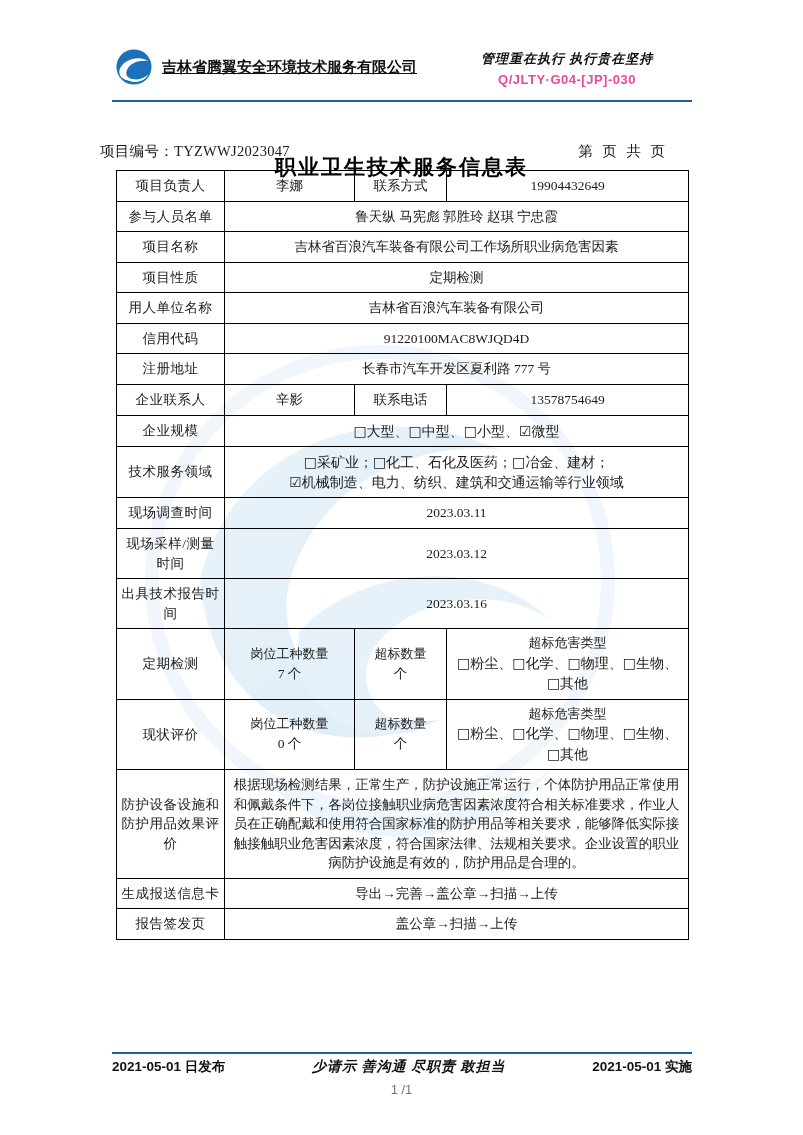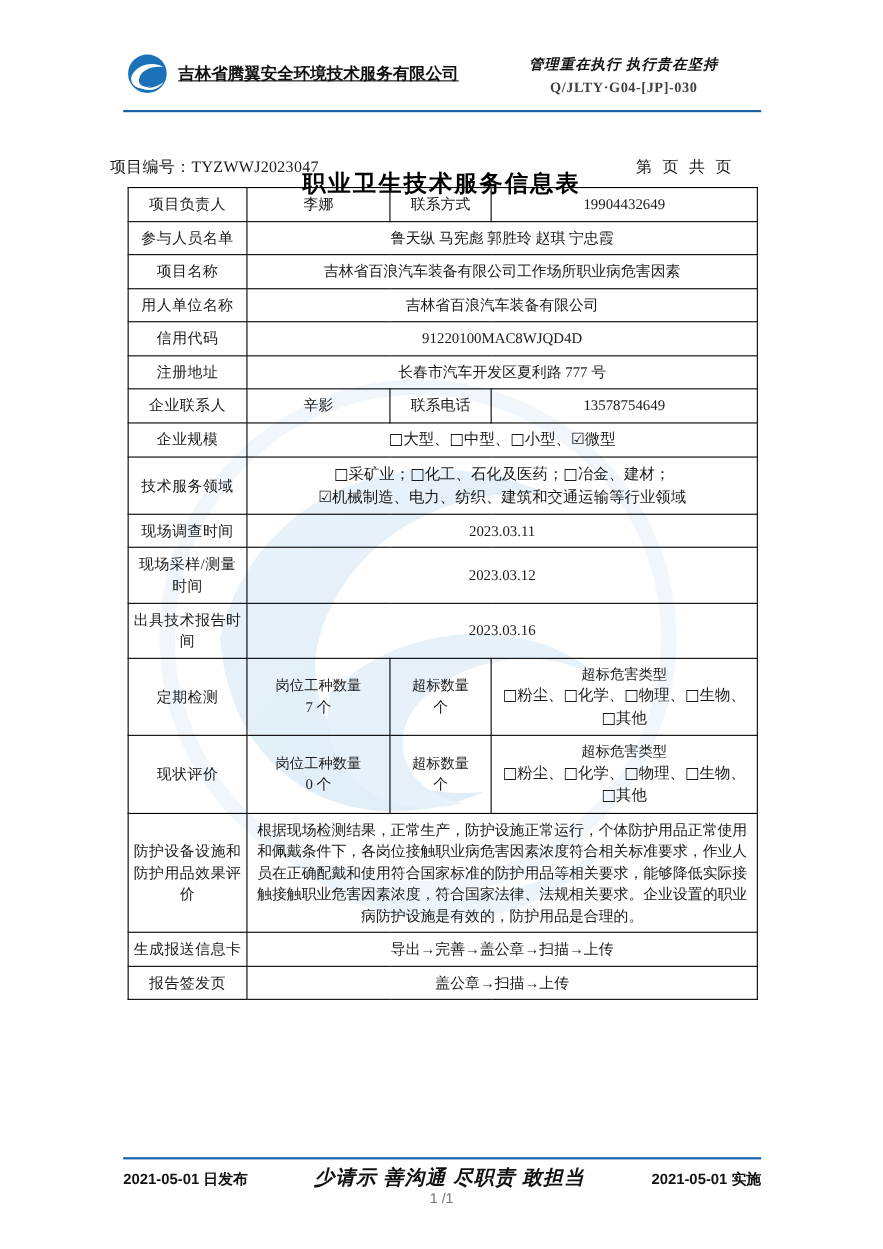--- a/index.html
+++ b/index.html
@@ -75,24 +75,24 @@
   }
   .hdr-slogan {
     font-family: "Liberation Serif", serif;
     font-style: italic;
     font-weight: bold;
     font-size: 13px;
     color: #111;
     letter-spacing: 1px;
   }
   .hdr-code {
-    font-family: Liberation Serif, serif;
+    font-family: Liberation Sans, sans-serif;
     font-weight: bold;
     font-size: 13px;
-    color: #404040;
+    color: #ec4899;
     margin-top: 4px;
     letter-spacing: 0.5px;
   }
   .header-rule {
     position: absolute;
     left: 112px;
     top: 100px;
     width: 580px;
     height: 0;
     border-top: 2px solid #1a5fa8;
@@ -193,24 +193,24 @@
     width: 580px;
     display: flex;
     justify-content: space-between;
     align-items: baseline;
     font-family: "Liberation Sans", sans-serif;
     font-weight: bold;
     font-size: 13.5px;
     color: #111;
   }
   .footer-mid {
-    font-family: Liberation Sans, sans-serif;
+    font-family: Liberation Serif, serif;
     font-style: italic;
     font-weight: bold;
-    font-size: 18px;
+    font-size: 14px;
     letter-spacing: 1px;
   }
   .pagenum {
     position: absolute;
     top: 1082px;
     left: 0;
     width: 803px;
     text-align: center;
     font-family: "Liberation Sans", sans-serif;
     font-size: 13px;
@@ -278,20 +278,24 @@
         </tr>
         <tr>
           <td class="lbl">参与人员名单</td>
           <td colspan="3" class="cellpad">鲁天纵 马宪彪 郭胜玲 赵琪 宁忠霞</td>
         </tr>
         <tr>
           <td class="lbl">项目名称</td>
           <td colspan="3" class="cellpad">吉林省百浪汽车装备有限公司工作场所职业病危害因素</td>
         </tr>
         <tr>
+          <td class="lbl">项目性质</td>
+          <td colspan="3" class="cellpad">定期检测</td>
+        </tr>
+        <tr>
           <td class="lbl">用人单位名称</td>
           <td colspan="3" class="cellpad">吉林省百浪汽车装备有限公司</td>
         </tr>
         <tr>
           <td class="lbl">信用代码</td>
           <td colspan="3" class="cellpad">91220100MAC8WJQD4D</td>
         </tr>
         <tr>
           <td class="lbl">注册地址</td>
           <td colspan="3" class="cellpad">长春市汽车开发区夏利路 777 号</td>

